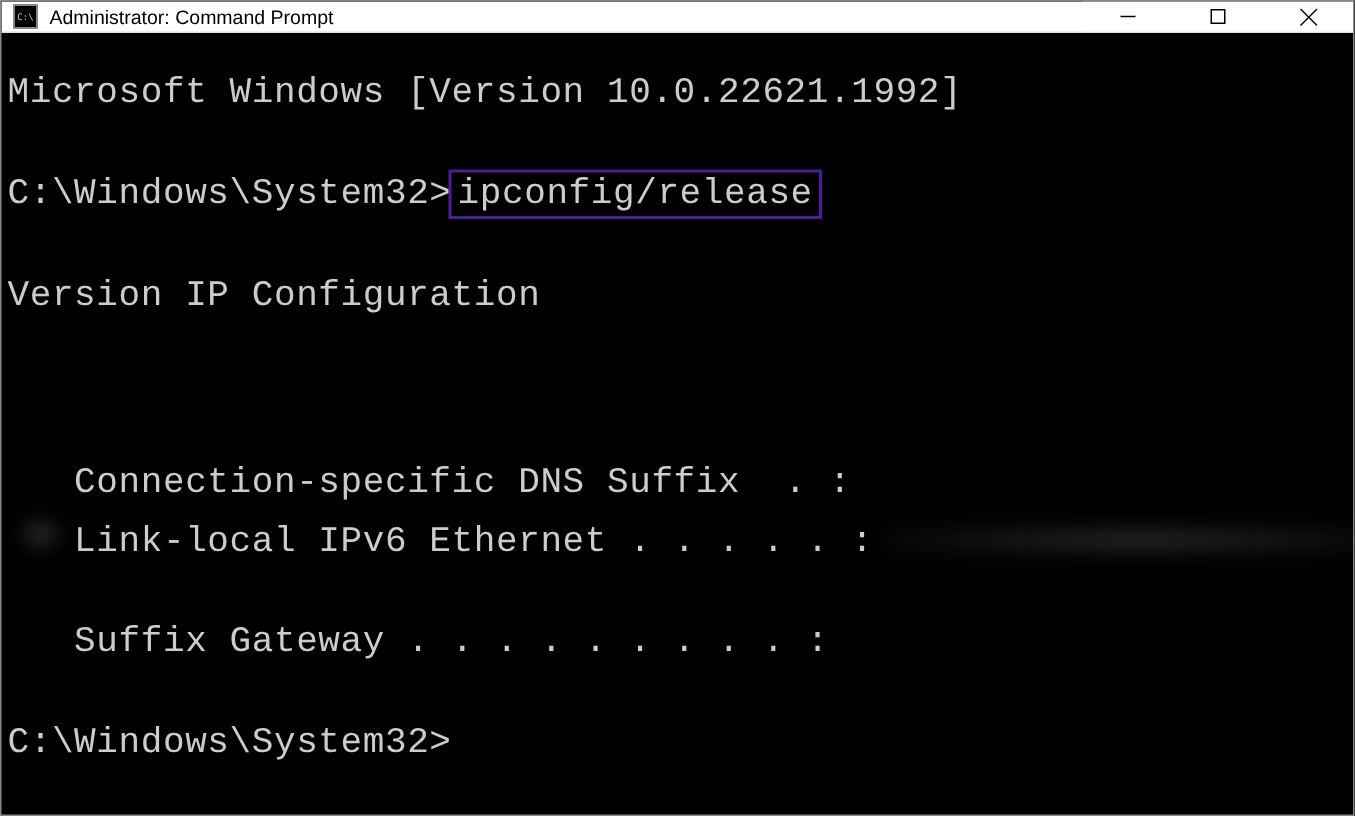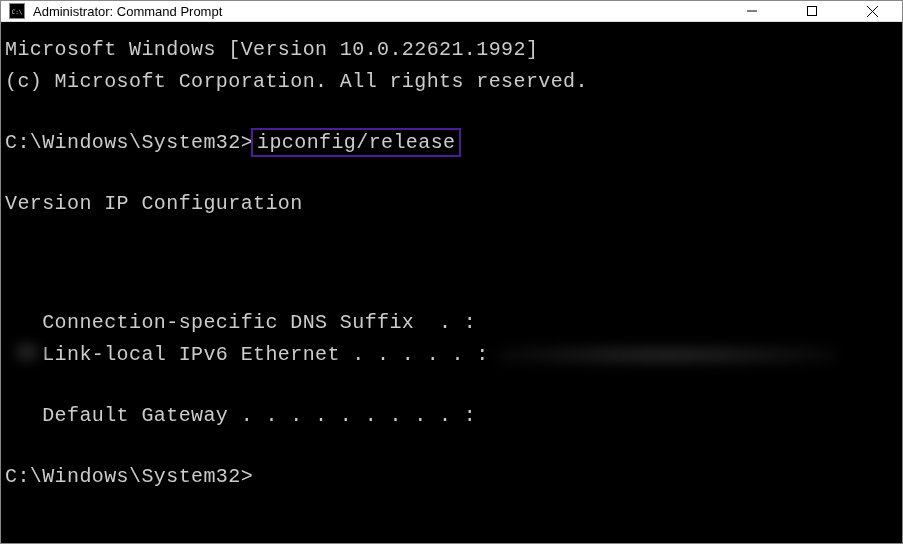--- a/index.html
+++ b/index.html
@@ -58,23 +58,23 @@
       justify-content: center;
       font-family: 'Segoe UI', sans-serif;
       background: #fff;
     }
     .titlebar-btn svg {
       stroke: #000;
       stroke-width: 1;
       fill: none;
     }
     .terminal {
-      padding: 12px 4px 4px 4px;
+      padding: 22px 4px 4px 4px;
       color: #ccc;
-      font-size: 20px;
+      font-size: 24px;
       line-height: 1.6;
       letter-spacing: 0.4px;
       font-family: Consolas, 'Courier New', monospace;
     }
     .line {
       white-space: pre;
     }
     .highlight-box {
       border: 2px solid #4c1d95;
       padding: 1px 4px;
@@ -129,27 +129,26 @@
       <svg width="13" height="13">
           <line x1="1" y1="1" x2="12" y2="12"></line>
           <line x1="12" y1="1" x2="1" y2="12"></line>
         </svg>
     </div>
   </div>
 </div>
 
 <div class="terminal">
   <div class="line">Microsoft Windows [Version 10.0.22621.1992]</div>
-  <div class="line">(c) Microsoft Corporation. All rights reserved.</div>
   <div class="blank-line"></div>
   <div class="line"><span>C:\Windows\System32&gt;</span><span class="highlight-box">ipconfig/release</span></div>
   <div class="blank-line"></div>
   <div class="line">Version IP Configuration</div>
   <div class="blank-line"></div>
   <div class="blank-line"></div>
   <div class="blank-line"></div>
   <div class="line">   Connection-specific DNS Suffix  . :</div>
   <div class="line relpos"><span class="blur-spot"></span><span>   Link-local IPv6 Ethernet . . . . . :</span><span class="blurred"></span></div>
   <div class="blank-line"></div>
-  <div class="line">   Default Gateway . . . . . . . . . :</div>
+  <div class="line">   Suffix Gateway . . . . . . . . . :</div>
   <div class="blank-line"></div>
   <div class="line"><span>C:\Windows\System32&gt;</span></div>
 </div>
 
 </body></html>

